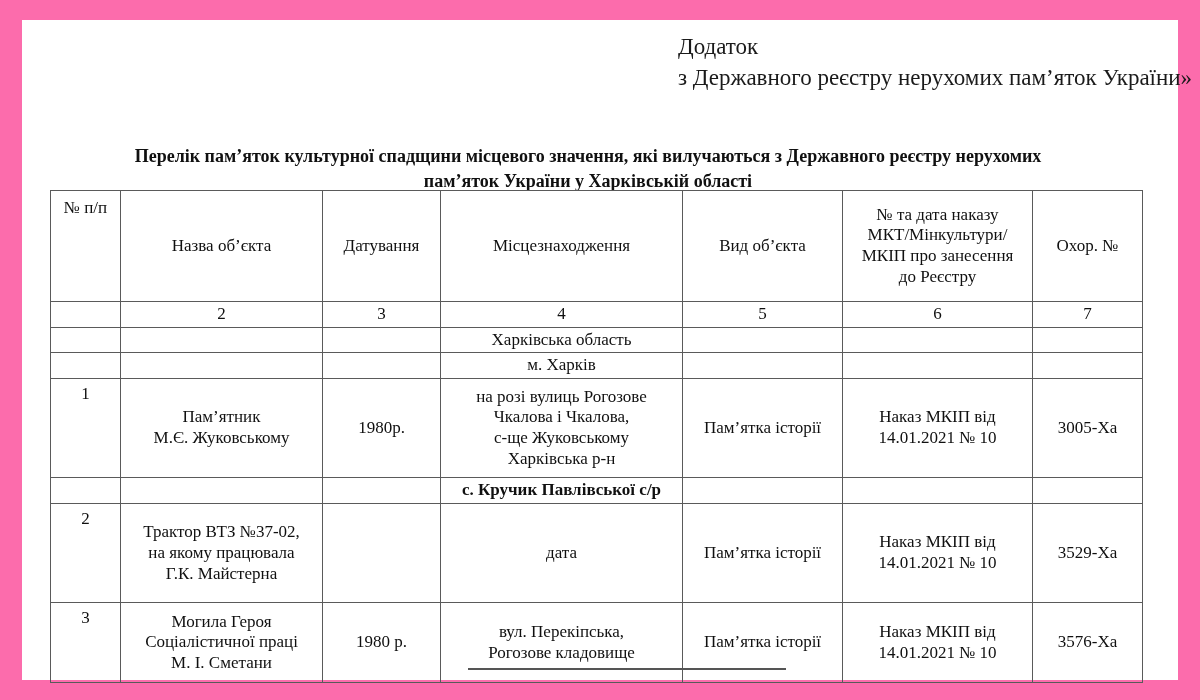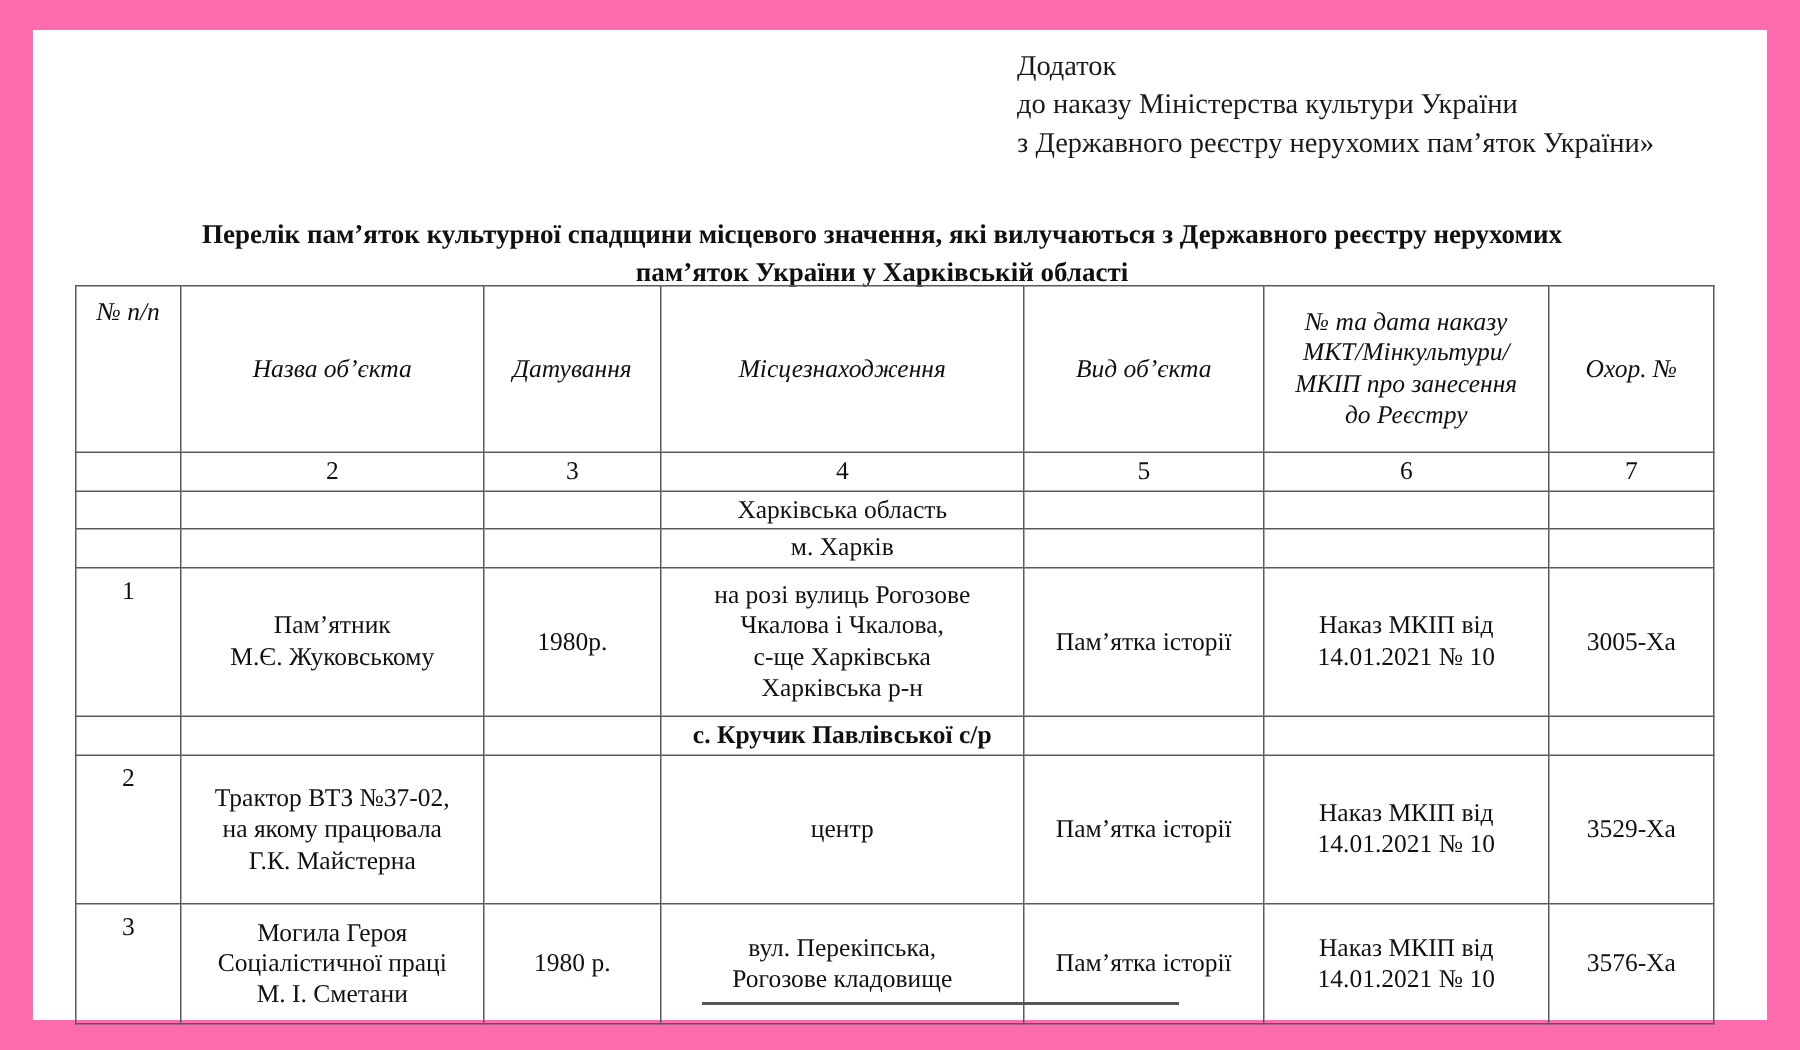--- a/index.html
+++ b/index.html
@@ -22,21 +22,21 @@
     height: 660px;
     background: #ffffff;
     box-sizing: border-box;
   }
   
   .appendix-block {
     position: absolute;
     left: 656px;
     top: 12px;
     width: 490px;
-    font-size: 19px;
+    font-size: 23px;
     line-height: 1.33;
     color: #1a1a1a;
     text-align: left;
   }
   .appendix-block div {
     white-space: nowrap;
   }
   
   .doc-title {
     position: absolute;
@@ -73,21 +73,21 @@
   }
   
   .c1 { width: 70px; }
   .c2 { width: 202px; }
   .c3 { width: 118px; }
   .c4 { width: 242px; }
   .c5 { width: 160px; }
   .c6 { width: 190px; }
   .c7 { width: 110px; }
 
-  tr.head-row td { height: 101px; font-style: italic; }
+  tr.head-row td { height: 101px; }
   tr.head-row td.idx-head {
     vertical-align: top;
     padding-top: 7px;
   }
   tr.numbering-row td { height: 20px; font-size: 17px; }
   tr.region-row td { height: 20px; }
   tr.entry-row td { height: 91px; }
   tr.entry-row td.idx-cell {
     vertical-align: top;
     padding-top: 5px;
@@ -107,21 +107,20 @@
     border-top: 2px solid #555555;
   }
 </style>
 </head>
 <body>
 
 <div id="page">
 
   <div class="appendix-block">
     <div>Додаток</div>
-    <div>до наказу Міністерства культури України</div>
     <div>з Державного реєстру нерухомих пам’яток України»</div>
   </div>
 
   <div class="doc-title">
     <div>Перелік пам’яток культурної спадщини місцевого значення, які вилучаються з Державного реєстру нерухомих</div>
     <div>пам’яток України у Харківській області</div>
   </div>
 
   <div class="table-wrap">
     <table class="registry">
@@ -184,21 +183,21 @@
         <tr class="entry-row">
           <td class="idx-cell">1</td>
           <td>
             <div>Пам’ятник</div>
             <div>М.Є. Жуковському</div>
           </td>
           <td>1980р.</td>
           <td>
             <div>на розі вулиць Рогозове</div>
             <div>Чкалова і Чкалова,</div>
-            <div>с-ще Харківська</div>
+            <div>с-ще Жуковському</div>
             <div>Харківська р-н</div>
           </td>
           <td>Пам’ятка історії</td>
           <td>
             <div>Наказ МКІП від</div>
             <div>14.01.2021 № 10</div>
           </td>
           <td>3005-Ха</td>
         </tr>
 
@@ -214,21 +213,21 @@
 
         <tr class="entry-row">
           <td class="idx-cell">2</td>
           <td>
             <div>Трактор ВТЗ №37-02,</div>
             <div>на якому працювала</div>
             <div>Г.К. Майстерна</div>
           </td>
           <td></td>
           <td>
-            <div>центр</div>
+            <div>дата</div>
           </td>
           <td>Пам’ятка історії</td>
           <td>
             <div>Наказ МКІП від</div>
             <div>14.01.2021 № 10</div>
           </td>
           <td>3529-Ха</td>
         </tr>
 
 

